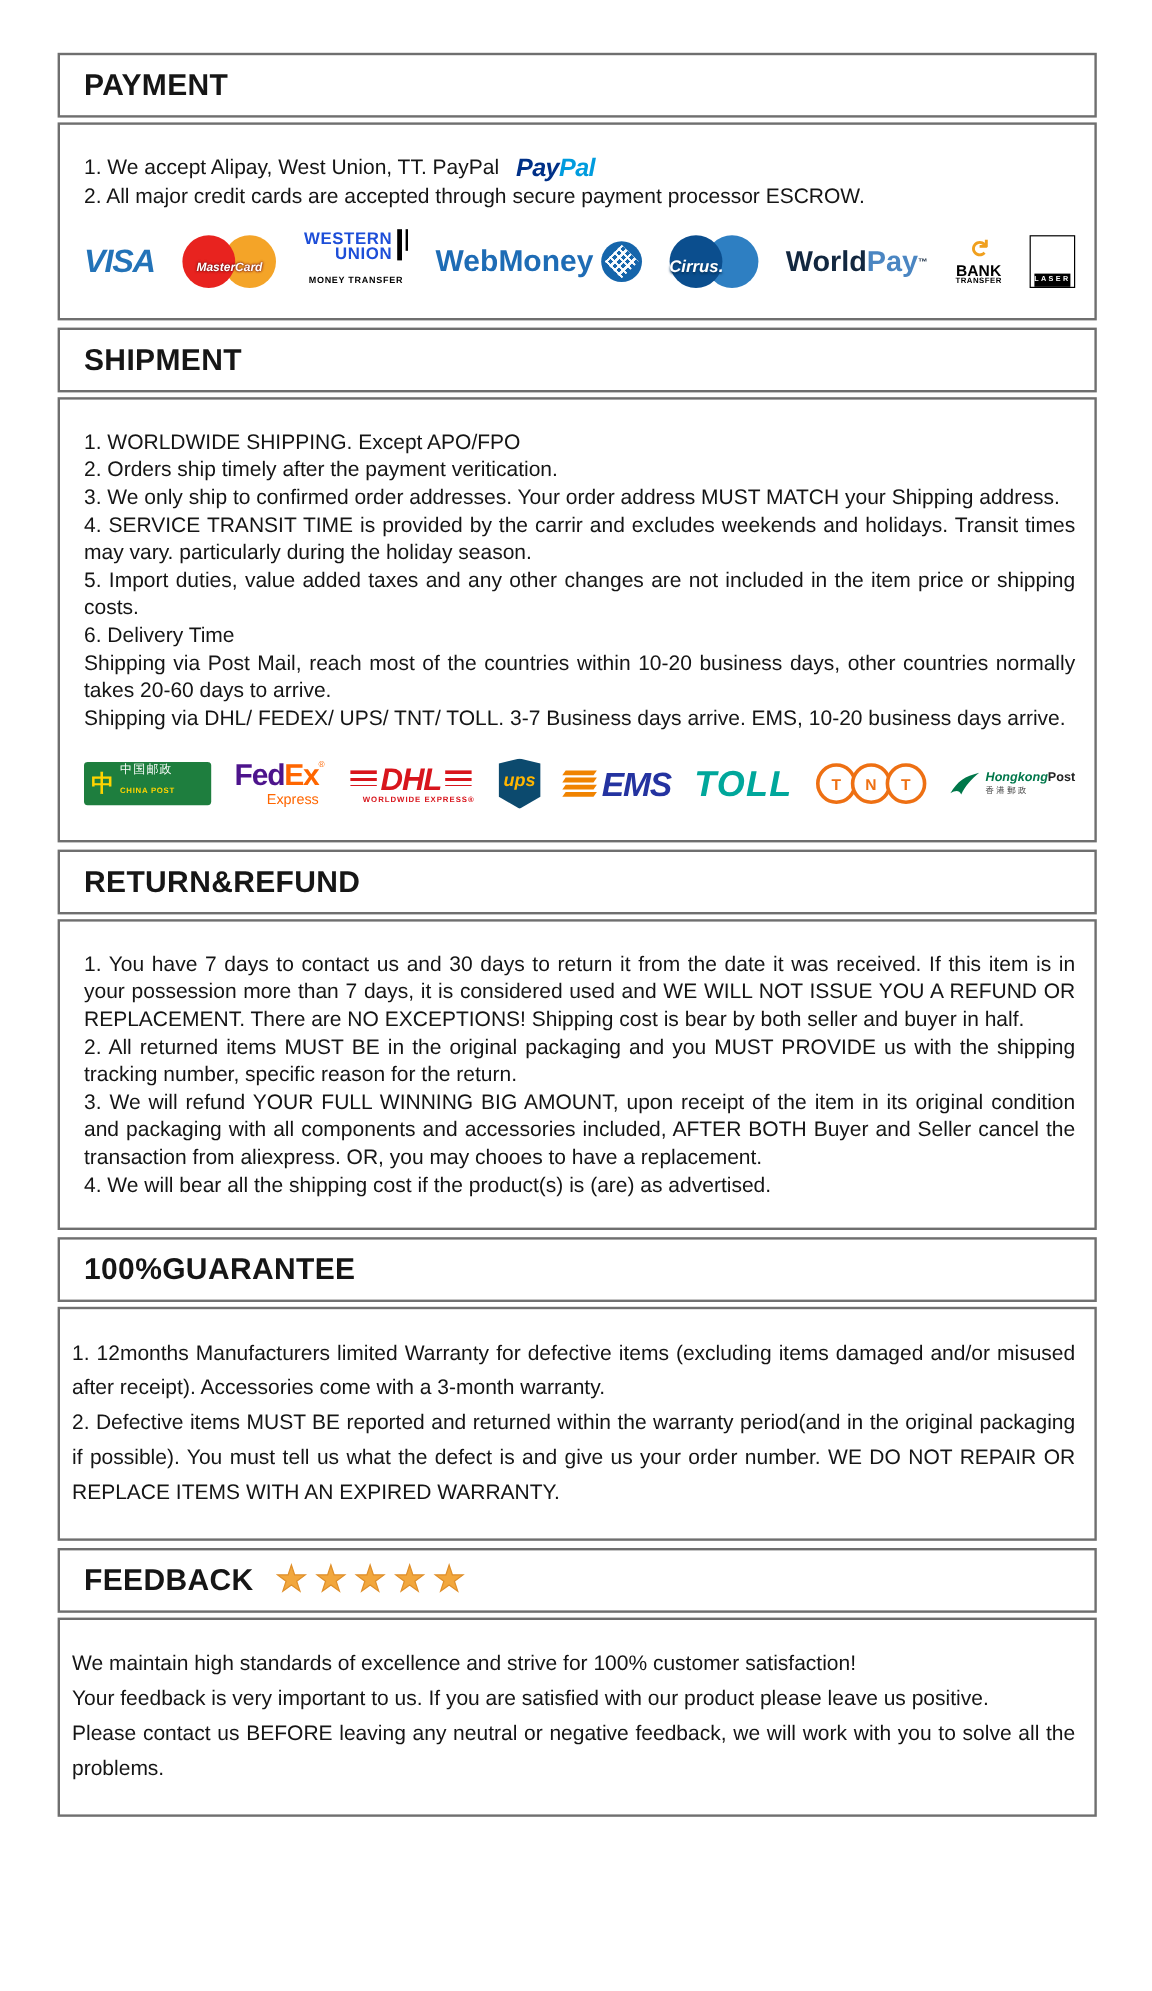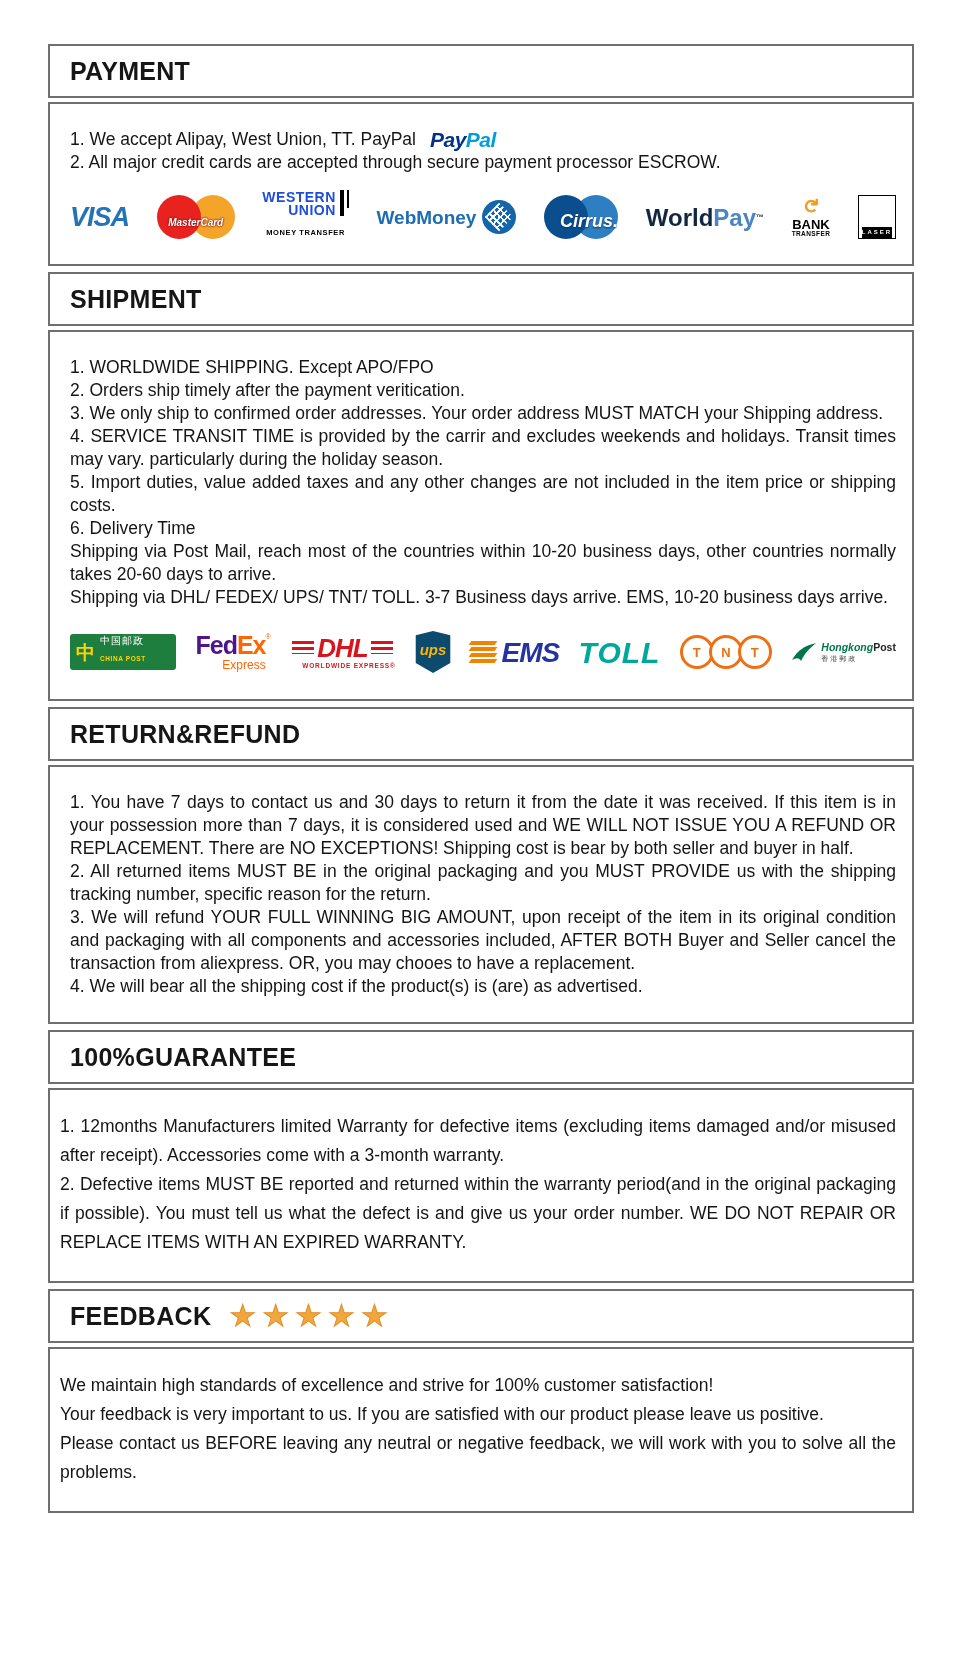--- a/index.html
+++ b/index.html
@@ -38,33 +38,33 @@
   
   .wu{display:flex;flex-direction:column;align-items:center;}
   .wu-top{display:flex;align-items:center;gap:4px;}
   .wu-lines{text-align:right;font-weight:900;font-size:14px;line-height:13px;color:#1d4ed8;letter-spacing:.5px;}
   .wu-bars{display:flex;gap:3px;align-items:flex-start;height:28px;}
   .wu-bars i{display:block;width:4px;height:26px;background:#000;}
   .wu-bars i:last-child{height:18px;width:2px;}
   .wu-sub{font-size:7.5px;font-weight:900;letter-spacing:.6px;margin-top:3px;color:#000;}
   
   .wm{gap:6px;}
-  .wm-text{font-size:19px;color:#1e6cb5;font-weight:600;}
+  .wm-text{font-size:25px;color:#1e6cb5;font-weight:600;}
   .wm-globe{width:34px;height:34px;border-radius:50%;background:#1565ab;position:relative;overflow:hidden;}
   .wm-globe b{position:absolute;left:7px;top:7px;width:20px;height:20px;transform:rotate(45deg);
     background:
       repeating-linear-gradient(0deg,rgba(255,255,255,.95) 0 2px,transparent 2px 5px),
       repeating-linear-gradient(90deg,rgba(255,255,255,.95) 0 2px,transparent 2px 5px);}
   
   .cir{position:relative;width:74px;height:44px;}
   .cir i{position:absolute;top:0;width:44px;height:44px;border-radius:50%;display:block;}
   .cir .c1{left:0;background:#0b4e8e;z-index:1;}
   .cir .c2{right:0;background:#2e7fc2;}
-  .cir .cir-label{position:absolute;z-index:2;left:0;right:0;top:15px;text-align:right;
-    color:#fff;font-style:italic;font-weight:800;font-size:18px;text-shadow:0 1px 2px #06355f;}
+  .cir .cir-label{position:absolute;z-index:2;left:0;right:0;top:15px;text-align:left;
+    color:#fff;font-style:italic;font-weight:800;font-size:14px;text-shadow:0 1px 2px #06355f;}
   
   .wp{font-size:24px;font-weight:800;}
   .wp .w1{color:#12273f;}
   .wp .w2{color:#4b86c2;}
   .wp .tm{font-size:8px;color:#12273f;vertical-align:top;}
   
   .bank{display:flex;flex-direction:column;align-items:center;line-height:1;}
   .bank-icon{color:#f0a01e;font-size:20px;font-weight:700;transform:rotate(90deg);height:20px;}
   .bank-l1{font-size:13px;font-weight:900;color:#000;margin-top:2px;}
   .bank-l2{font-size:6.5px;font-weight:900;color:#000;letter-spacing:.4px;}

